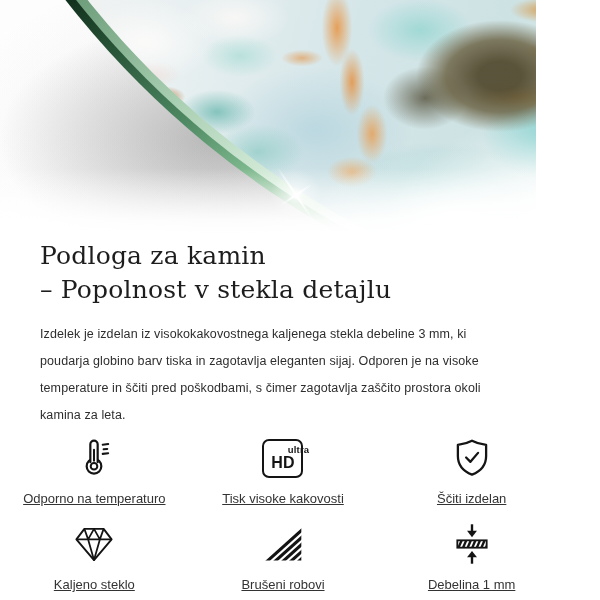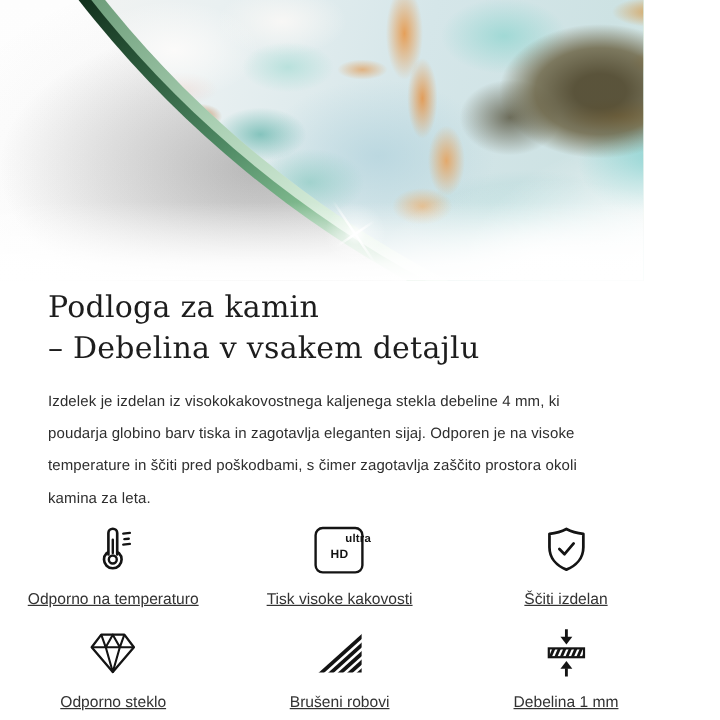--- a/index.html
+++ b/index.html
@@ -65,45 +65,45 @@
   
   .features{display:grid;grid-template-columns:repeat(3,1fr);width:566px;margin:6px auto 0;row-gap:14px;}
   .feature{display:flex;flex-direction:column;align-items:center;}
   .f-icon{height:46px;display:flex;align-items:center;justify-content:center;color:var(--icon-stroke,#141414);}
   .f-icon svg{display:block;}
   .f-label{margin-top:10px;font-size:13px;line-height:16px;color:var(--label-text,#333);text-decoration:underline;}
   .hd-badge{box-sizing:border-box;width:41px;height:39px;border:2.6px solid var(--icon-stroke,#141414);
             border-radius:7px;display:flex;flex-direction:column;align-items:center;justify-content:center;
             font-weight:700;color:var(--icon-stroke,#141414);}
   .hd-top{font-size:9.5px;line-height:10px;letter-spacing:.2px;margin-left:31px;}
-  .hd-bottom{font-size:10px;line-height:16px;letter-spacing:.3px;}
+  .hd-bottom{font-size:16px;line-height:16px;letter-spacing:.3px;}
 </style>
 </head>
 <body>
 
 <div class="page">
 
   <div class="hero">
     <div class="hero-bg"></div>
     <div class="glass-rim"></div>
     <div class="glass-bevel"></div>
     <div class="glass-face"></div>
     <div class="hero-fade"></div>
     <div class="sparkle">
         <i class="s1"></i>
         <i class="s2"></i>
       </div>
   </div>
 
   <h1 class="title">
     <span>Podloga za kamin</span>
-    <span>– Debelina v vsakem detajlu</span>
+    <span>– Popolnost v stekla detajlu</span>
   </h1>
 
-  <p class="desc">Izdelek je izdelan iz visokokakovostnega kaljenega stekla debeline 4 mm, ki poudarja globino barv tiska in zagotavlja eleganten sijaj. Odporen je na visoke temperature in ščiti pred poškodbami, s čimer zagotavlja zaščito prostora okoli kamina za leta.</p>
+  <p class="desc">Izdelek je izdelan iz visokokakovostnega kaljenega stekla debeline 3 mm, ki poudarja globino barv tiska in zagotavlja eleganten sijaj. Odporen je na visoke temperature in ščiti pred poškodbami, s čimer zagotavlja zaščito prostora okoli kamina za leta.</p>
 
   <div class="features">
 
     <div class="feature">
       <span class="f-icon">
         <svg width="44" height="44" viewBox="0 0 48 48" fill="none" stroke="currentColor">
           <circle cx="24" cy="33" r="8" stroke-width="2.4"></circle>
           <path d="M20 28.5 V9 a4 4 0 0 1 8 0 V28.5" fill="#ffffff" stroke-width="2.4" stroke-linecap="round"></path>
           <line x1="24" y1="15" x2="24" y2="27" stroke-width="2.2" stroke-linecap="round"></line>
           <circle cx="24" cy="33" r="3.6" stroke-width="2.2"></circle>
@@ -135,21 +135,21 @@
       <span class="f-label">Ščiti izdelan</span>
     </div>
 
     <div class="feature">
       <span class="f-icon">
         <svg width="44" height="44" viewBox="0 0 48 48" fill="none" stroke="currentColor">
           <path d="M13.5 7.5 H34.5 L43.2 19 L24 41.5 L4.8 19 Z" stroke-width="2.1" stroke-linejoin="round"></path>
           <path d="M4.8 19 H43.2 M13.5 7.5 L17.6 19 L24 7.5 L30.4 19 L34.5 7.5 M17.6 19 L24 41.5 L30.4 19" stroke-width="1.9" stroke-linejoin="round"></path>
         </svg>
       </span>
-      <span class="f-label">Odporno steklo</span>
+      <span class="f-label">Kaljeno steklo</span>
     </div>
 
     <div class="feature">
       <span class="f-icon">
         <svg width="44" height="44" viewBox="0 0 48 48" fill="none" stroke="currentColor">
           <defs>
               <clipPath id="triClip">
                 <path d="M4 42 L44 42 L44 6 Z"></path>
               </clipPath>
             </defs>

